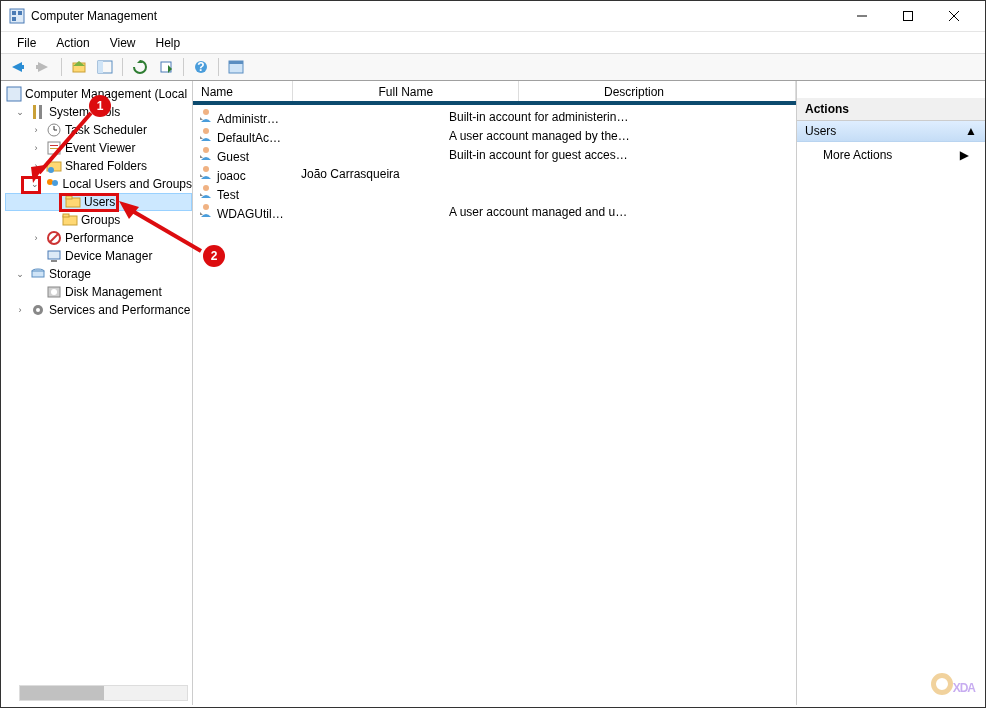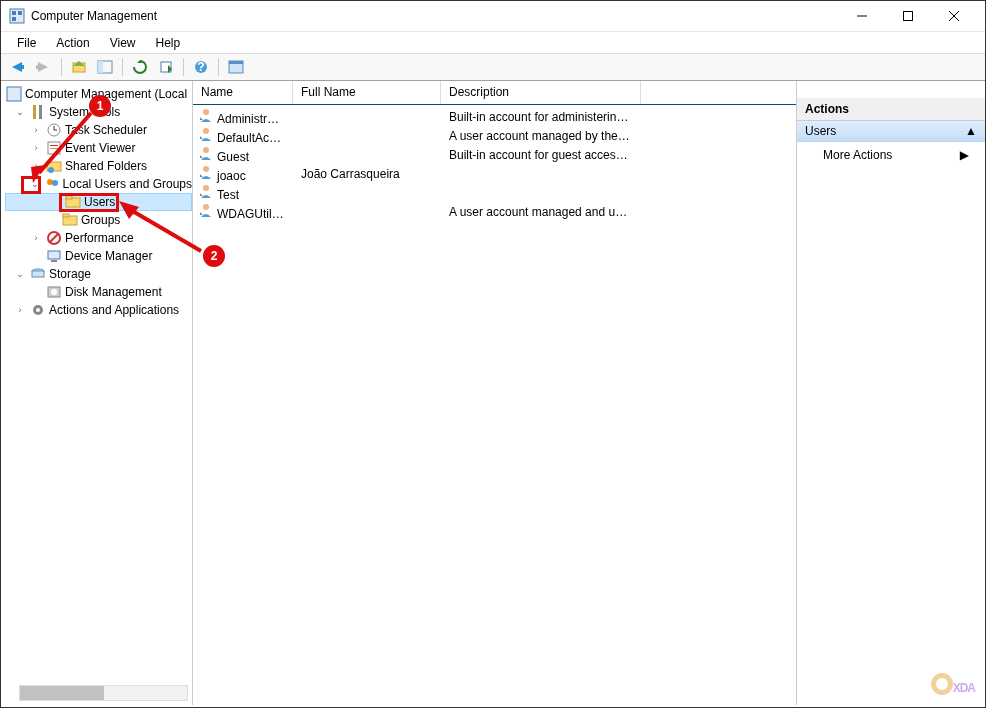--- a/index.html
+++ b/index.html
@@ -28,21 +28,21 @@
 .tree-panel { width: 192px; border-right: 1px solid #ccc; padding: 4px 0 4px 2px; overflow: auto; position: relative; text-align: center; }
 .tree-row { display: flex; align-items: center; height: 18px; white-space: nowrap; cursor: pointer; }
 .tree-row.selected { background: #cce8ff; border: 1px solid #99d1ff; }
 .tree-toggle { width: 14px; height: 14px; display: flex; align-items: center; justify-content: center; font-size: 9px; color: #666; }
 .tree-icon { width: 16px; height: 16px; margin: 0 3px; display:flex; align-items:center; justify-content:center; }
 .tree-scroll { position: absolute; bottom: 4px; left: 18px; right: 4px; height: 16px; background: #f1f1f1; border:1px solid #ddd; }
 .tree-scroll .thumb { position:absolute; left:0; top:0; height:100%; width:50%; background:#c1c1c1; }
 
 
 .list-panel { flex: 1; border-right: 1px solid #ccc; display: flex; flex-direction: column; }
-.list-header { display: flex; height: 24px; border-bottom: 1px solid #0c4a6e; }
+.list-header { display: flex; height: 24px; border-bottom: 4px solid #0c4a6e; justify-content: space-between; }
 .list-header .col { padding: 4px 8px; border-right: 1px solid #ddd; text-align:left; }
 .list-body { flex: 1; overflow: auto; padding-top:2px; }
 .list-row { display: flex; height: 19px; align-items: center; cursor: pointer; }
 .list-row .cell { padding: 0 8px; white-space: nowrap; overflow: hidden; text-overflow: ellipsis; }
 .user-icon { width: 16px; height: 16px; display:inline-flex; align-items:center; justify-content:center; margin-right:3px; margin-left:-3px; }
 
 .col-name { width: 100px; }
 .col-fullname { width: 148px; }
 .col-desc { width: 200px; }
 
@@ -277,21 +277,21 @@
       <span>Disk Management</span>
     </div>
     <div class="tree-row" style="padding-left:10px">
       <span class="tree-toggle">›</span>
       <span class="tree-icon">
           <svg width="16" height="16">
             <circle cx="8" cy="8" r="5" fill="#888"></circle>
             <circle cx="8" cy="8" r="2" fill="#fff"></circle>
           </svg>
         </span>
-      <span>Actions and Applications</span>
+      <span>Services and Performance</span>
     </div>
     <div class="tree-scroll">
         <div class="thumb"></div>
       </div>
   </div>
 
   <div class="list-panel">
     <div class="list-header">
       <div class="col col-name">Name</div>
       <div class="col col-fullname">Full Name</div>

